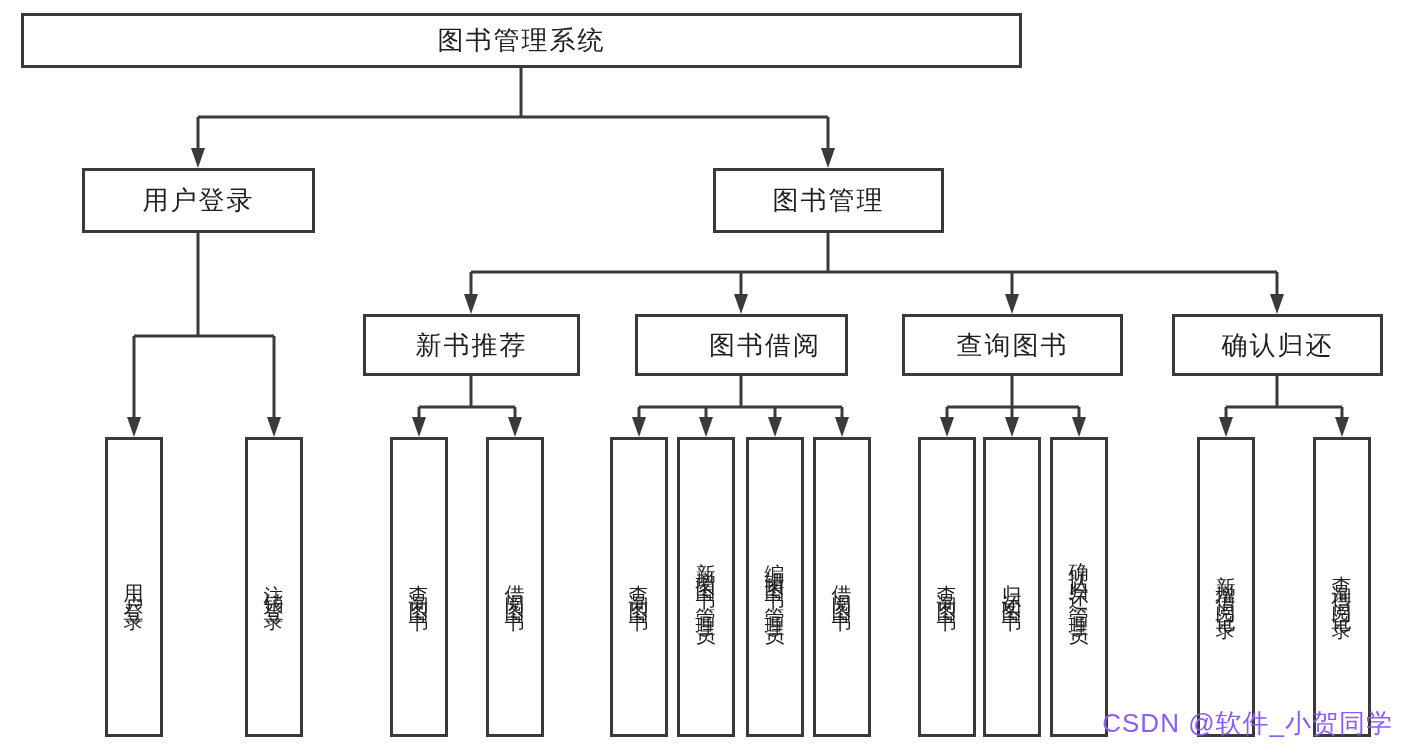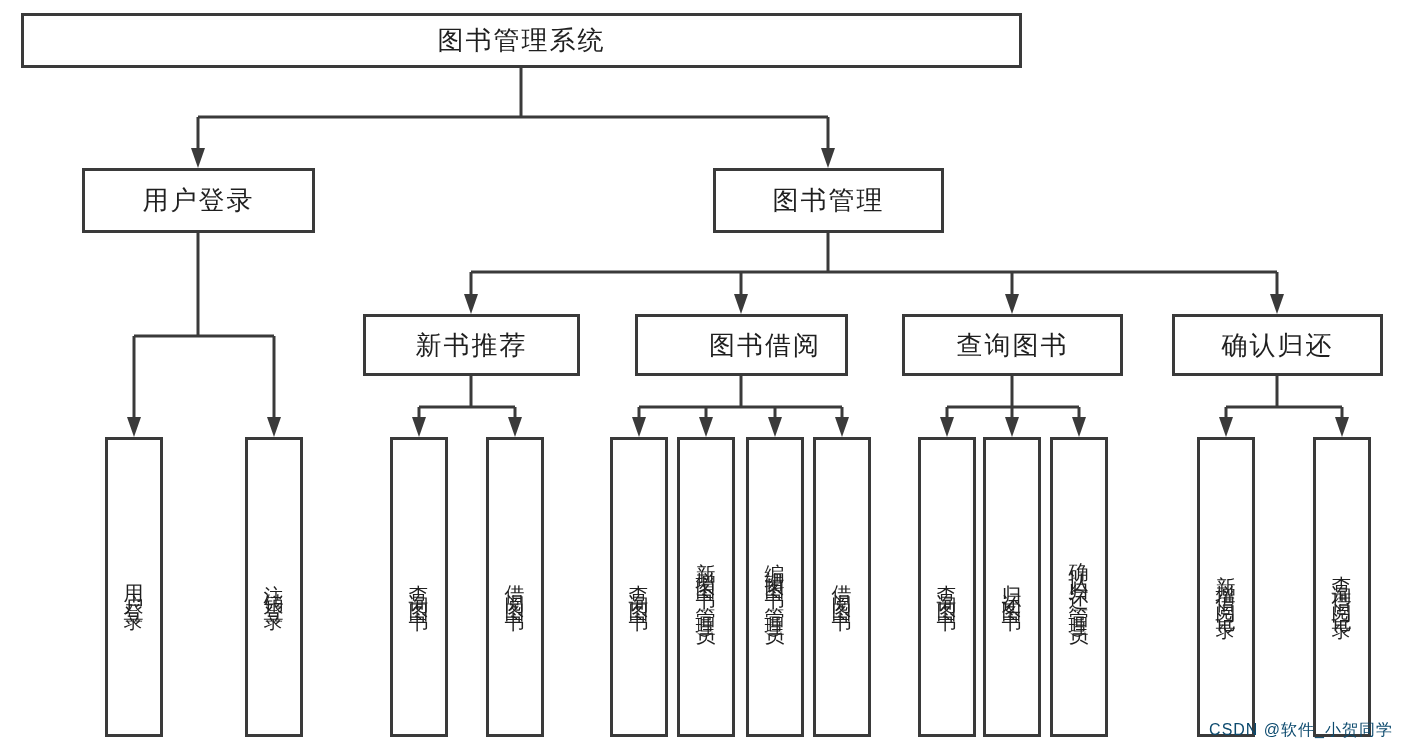--- a/index.html
+++ b/index.html
@@ -53,22 +53,22 @@
   .lf-8  { left: 813px; }
   .lf-9  { left: 918px; }
   .lf-10 { left: 983px; }
   .lf-11 { left: 1050px; }
   .lf-12 { left: 1197px; }
   .lf-13 { left: 1313px; }
   .watermark {
     position: absolute;
     right: 12px;
     bottom: 6px;
-    font-size: 16px;
-    color: #0c4a6e;
+    font-size: 26px;
+    color: #8b5cf6;
     letter-spacing: 1px;
     white-space: nowrap;
   }
 </style>
 </head>
 <body>
 
 <div class="canvas">
 
   <svg class="edges" viewBox="0 0 1405 747" fill="none" stroke="#3a3a3a" stroke-width="3">

